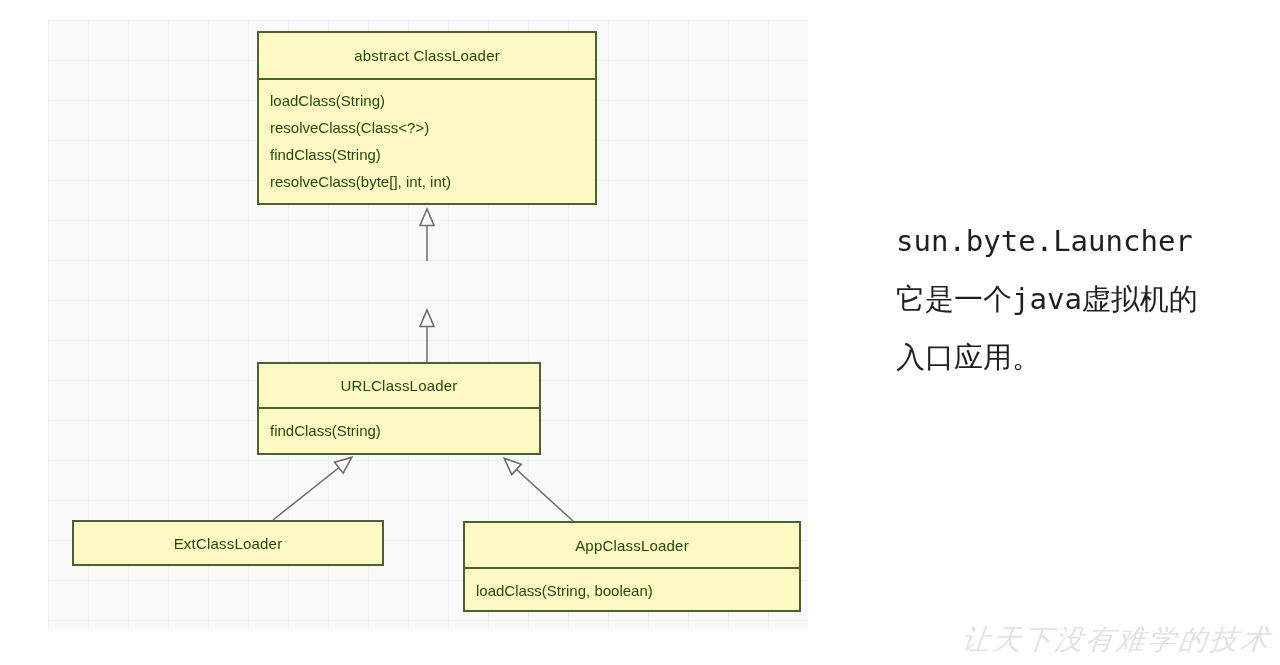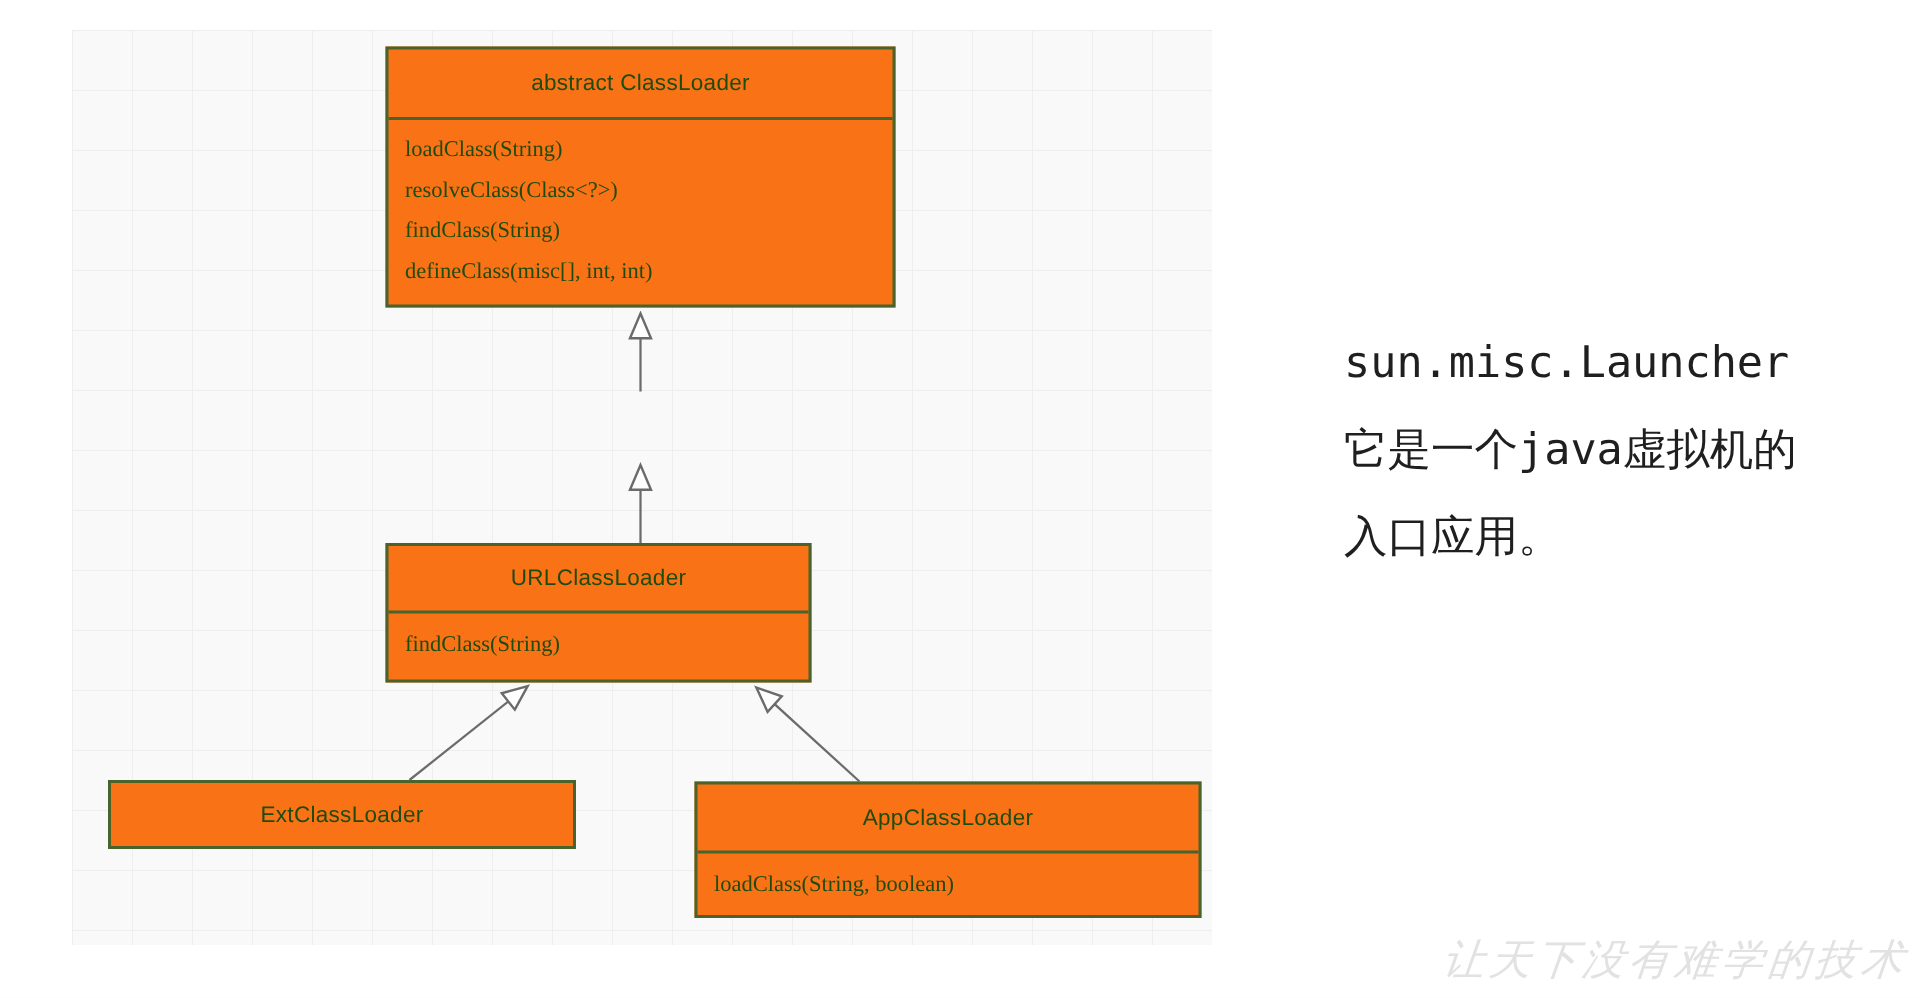--- a/index.html
+++ b/index.html
@@ -27,39 +27,38 @@
     background-color: #f9f9f9;
     background-image:
       linear-gradient(to right, #eeeeee 1px, transparent 1px),
       linear-gradient(to bottom, #eeeeee 1px, transparent 1px);
     background-size: 40px 40px;
   }
   
   .uml-box {
     position: absolute;
     box-sizing: border-box;
-    background: #f97316;
+    background: #fef9c3;
     border: 2px solid #48642c;
     color: #1f4b0f;
   }
   .uml-title {
     display: flex;
     align-items: center;
     justify-content: center;
     font-size: 15px;
     letter-spacing: 0.2px;
     height: 100%;
   }
   .uml-box.has-methods .uml-title { height: auto; }
   .uml-methods {
     border-top: 2px solid #48642c;
     padding: 7px 4px 6px 11px;
     font-size: 15px;
     line-height: 27px;
-    font-family: Liberation Serif, serif;
   }
   #box-classloader   { left: 257px; top:  31px; width: 340px; height: 174px; }
   #box-classloader .uml-title { height: 45px; }
   #box-secure        { left: 258px; top: 261px; width: 339px; height:  46px; }
   #box-url           { left: 257px; top: 362px; width: 284px; height:  93px; }
   #box-url .uml-title { height: 43px; }
   #box-url .uml-methods { padding-top: 8px; }
   #box-ext           { left:  72px; top: 520px; width: 312px; height:  46px; }
   #box-app           { left: 463px; top: 521px; width: 338px; height:  91px; }
   #box-app .uml-title { height: 44px; }
@@ -121,21 +120,21 @@
       <line x1="573" y1="521" x2="505" y2="459" marker-end="url(#hollow-tri)"></line>
     </g>
   </svg>
 
   <div id="box-classloader" class="uml-box has-methods">
     <div class="uml-title">abstract ClassLoader</div>
     <div class="uml-methods">
       <div>loadClass(String)</div>
       <div>resolveClass(Class&lt;?&gt;)</div>
       <div>findClass(String)</div>
-      <div>defineClass(misc[], int, int)</div>
+      <div>resolveClass(byte[], int, int)</div>
     </div>
   </div>
 
 
   <div id="box-url" class="uml-box has-methods">
     <div class="uml-title">URLClassLoader</div>
     <div class="uml-methods">
       <div>findClass(String)</div>
     </div>
   </div>
@@ -145,20 +144,20 @@
   </div>
 
   <div id="box-app" class="uml-box has-methods">
     <div class="uml-title">AppClassLoader</div>
     <div class="uml-methods">
       <div>loadClass(String, boolean)</div>
     </div>
   </div>
 
   <div id="side-note">
-    <div>sun.misc.Launcher</div>
+    <div>sun.byte.Launcher</div>
     <div>它是一个java虚拟机的</div>
     <div>入口应用。</div>
   </div>
 
   <div id="watermark">让天下没有难学的技术</div>
 
 </div>
 
 </body></html>

